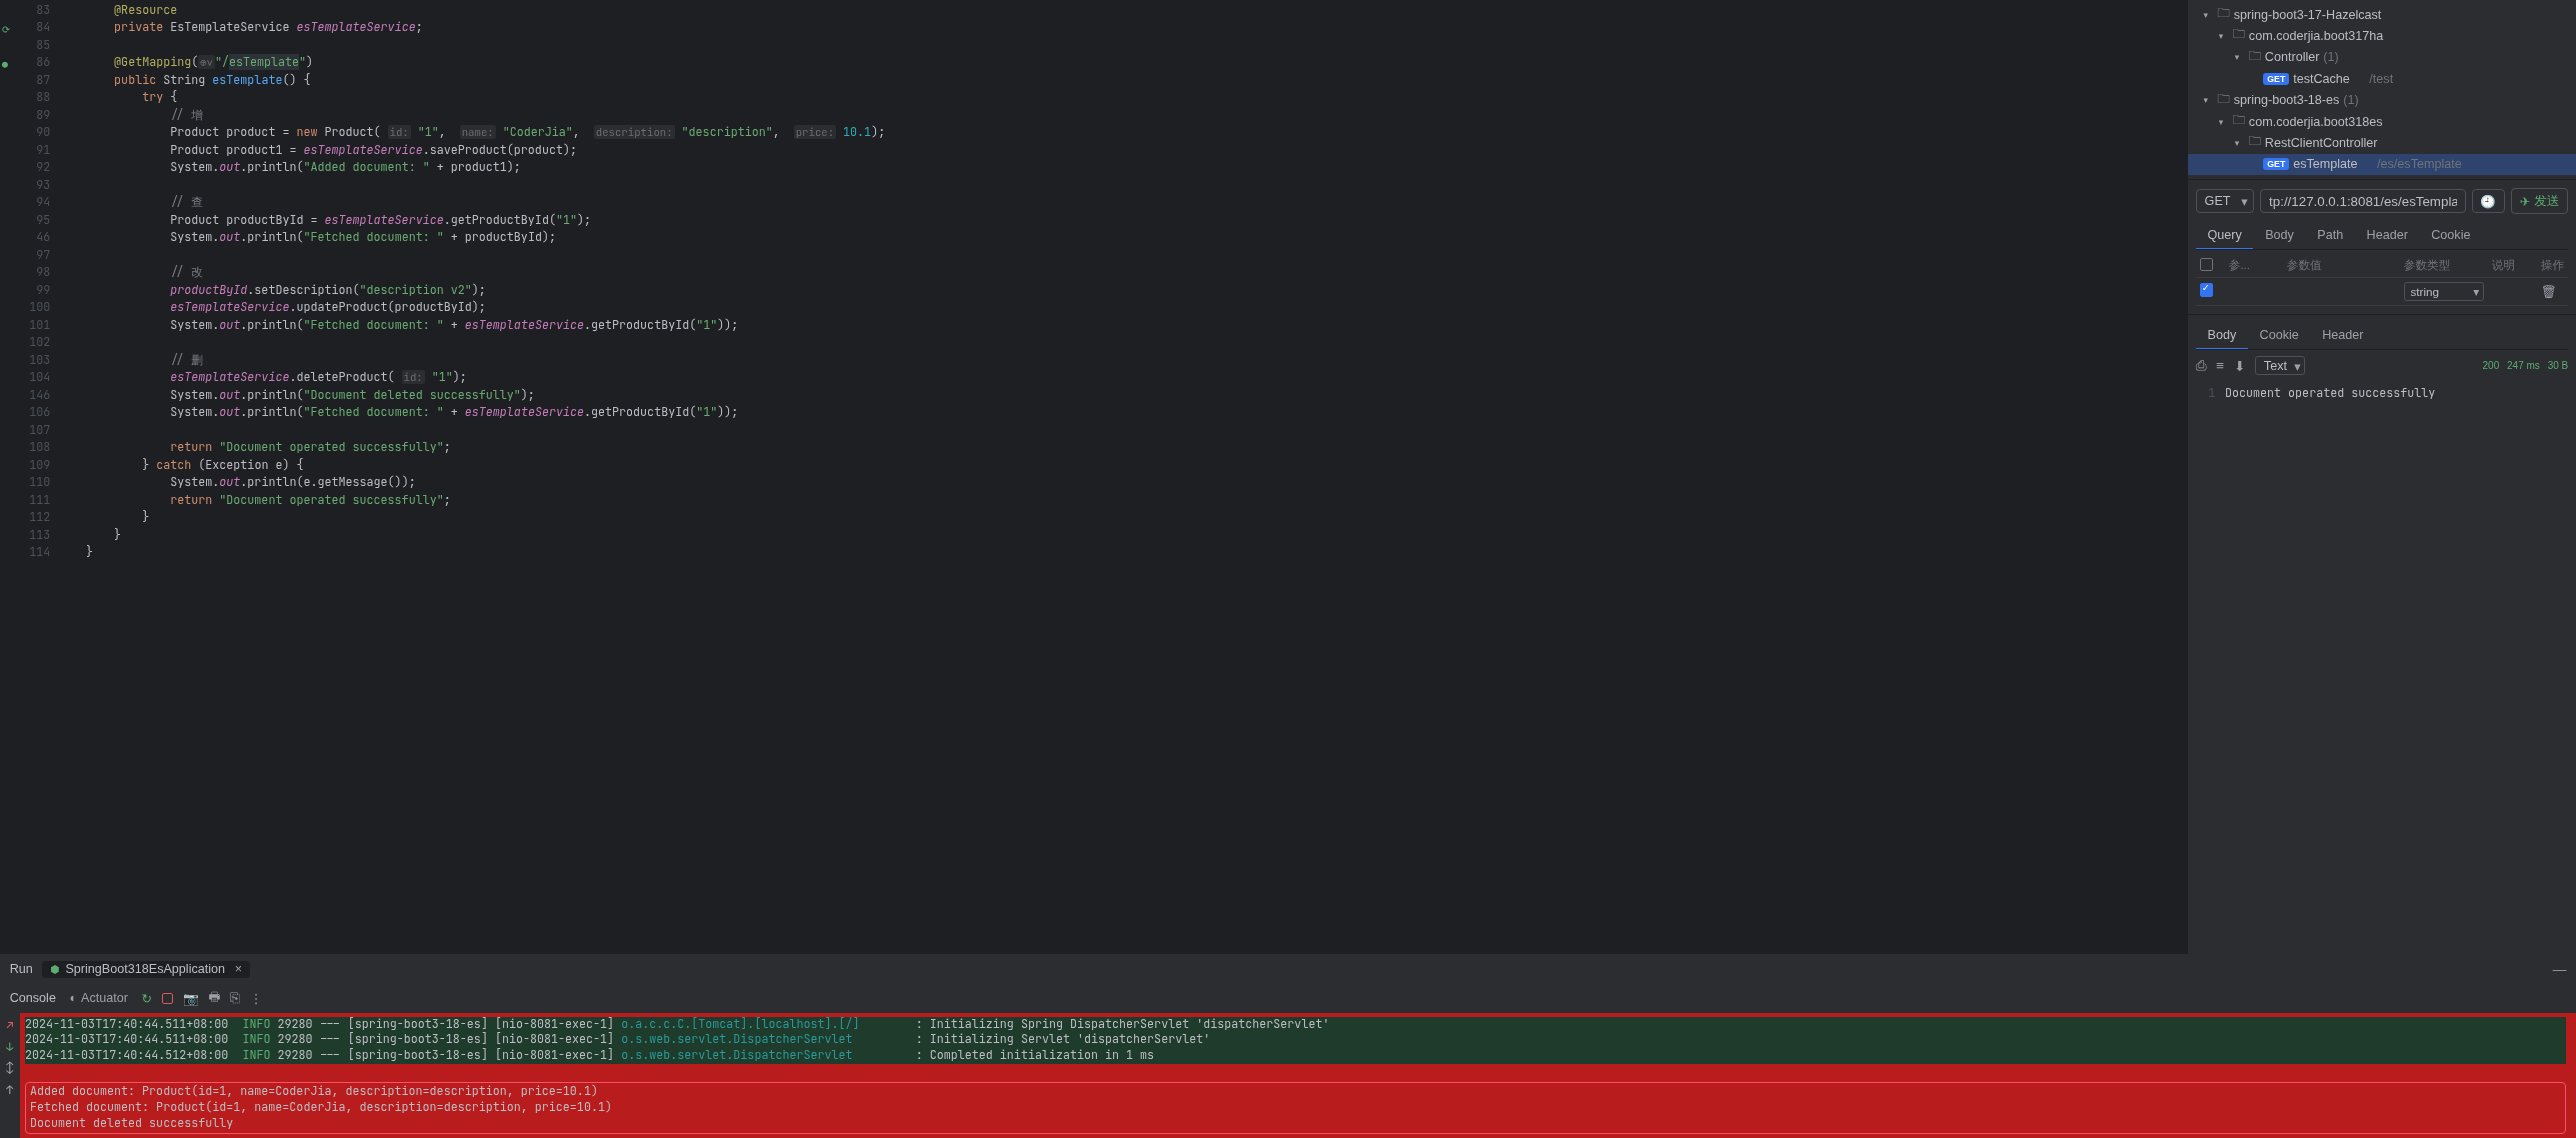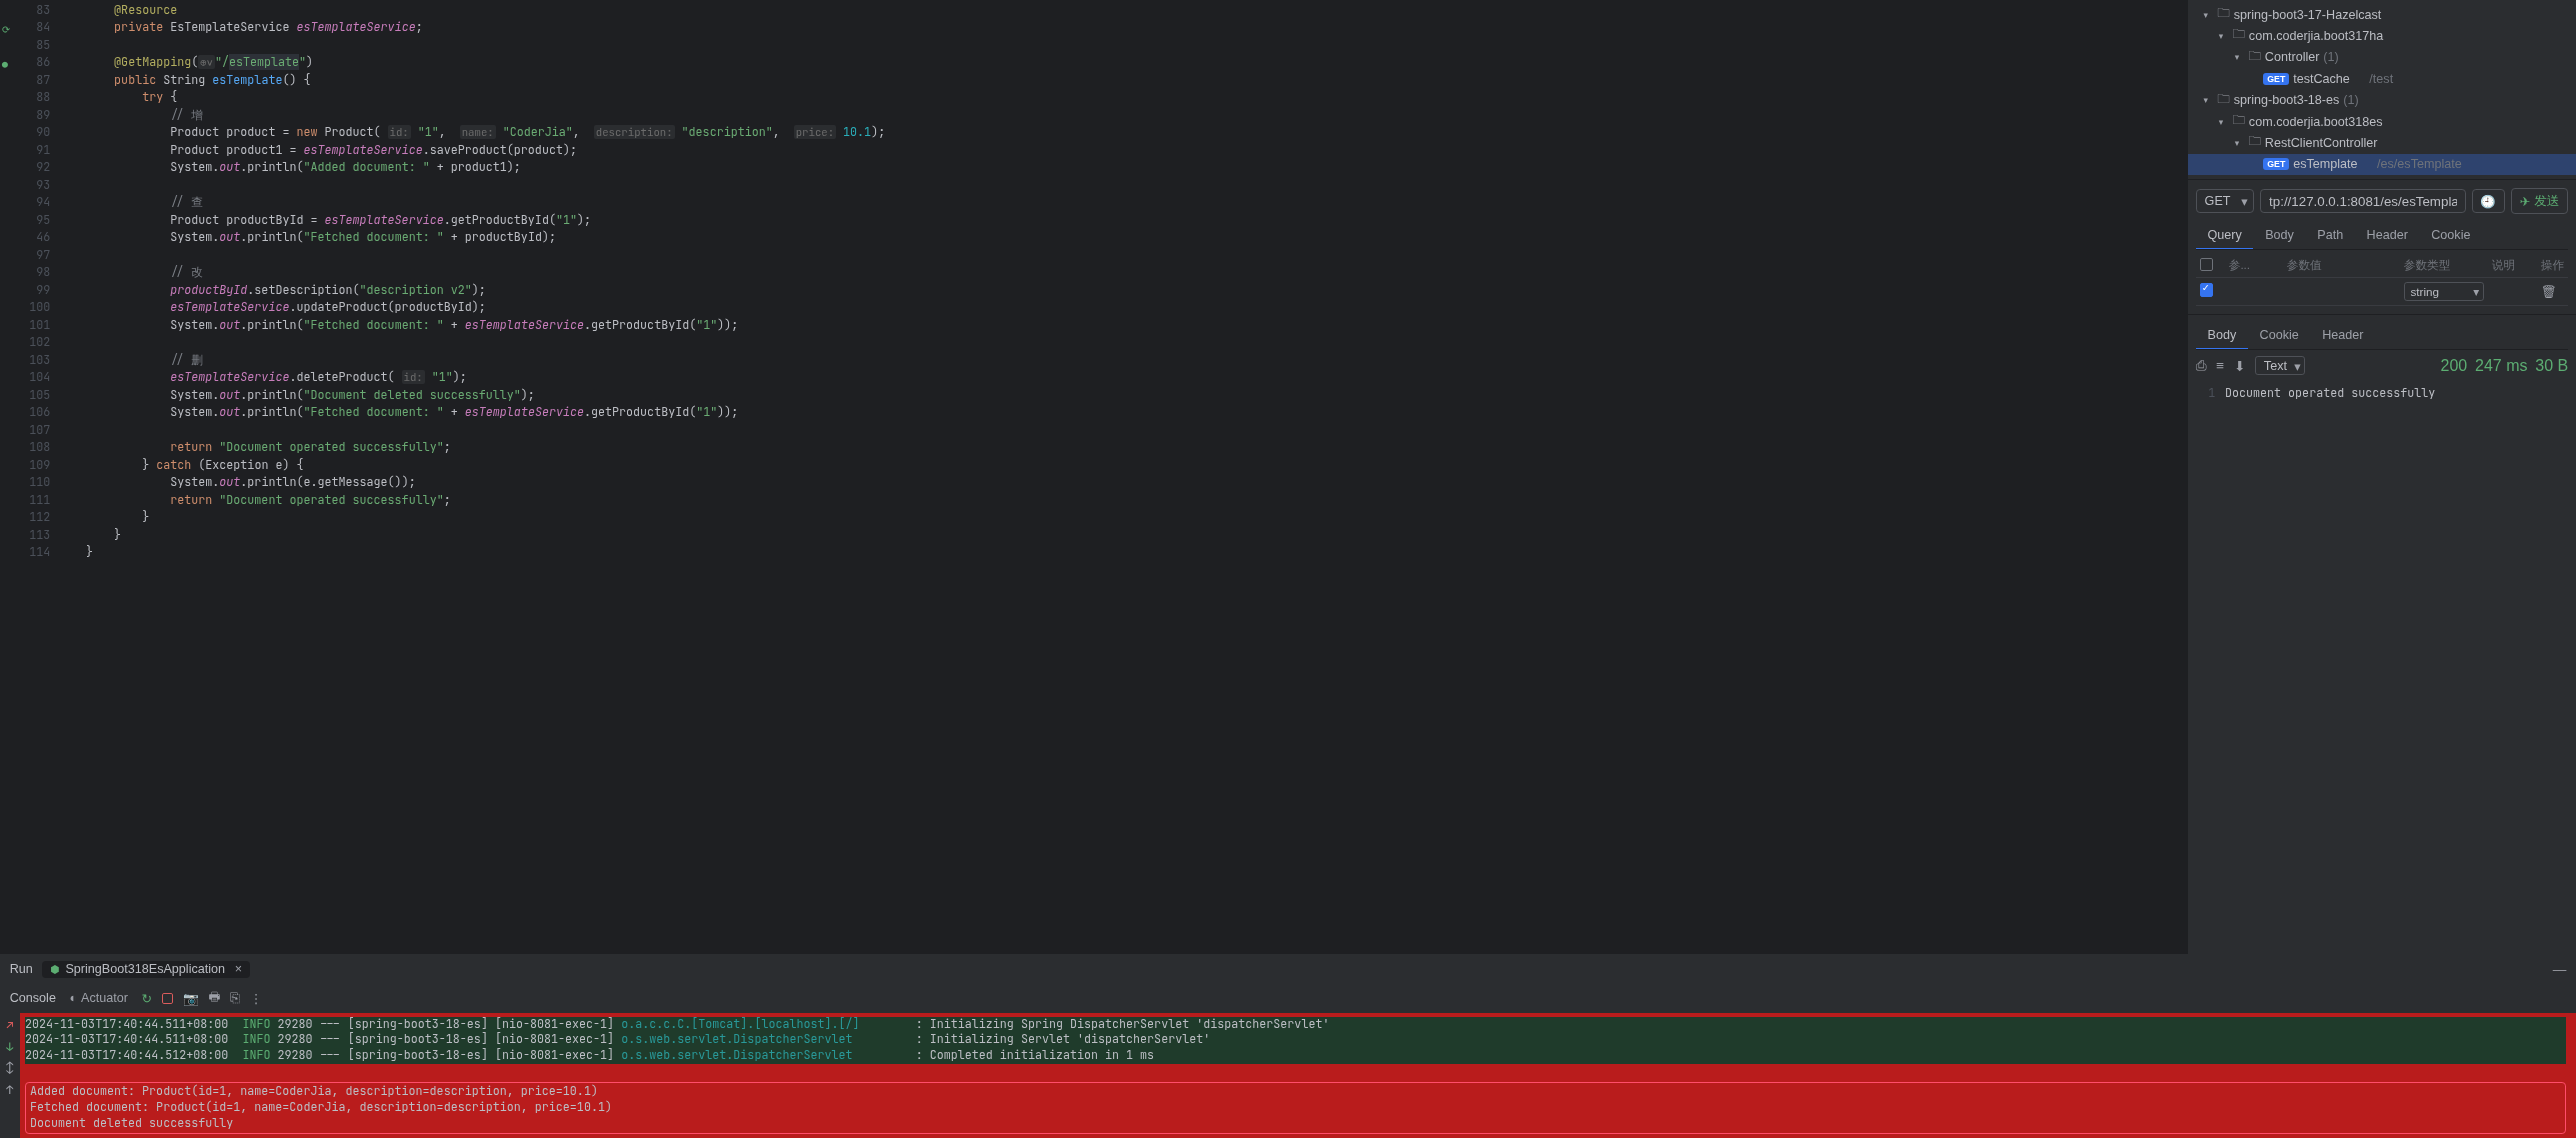--- a/index.html
+++ b/index.html
@@ -140,21 +140,21 @@
 .response-tabs { display: flex; border-bottom: 1px solid #1e1f22; }
 .response-toolbar { display: flex; align-items: center; gap: 9.7px; padding: 5.8px 0; }
 .toolbar-icon { color: #9da0a8; cursor: pointer; font-size: 13.6px; }
 .resp-format {
   border: 1px solid #4e5157;
   padding: 1.9px 17.5px 1.9px 7.8px;
   border-radius: 2.9px;
   position: relative;
 }
 .resp-format::after { content: '▾'; position: absolute; right: 3.9px; color: #9da0a8; }
-.resp-status { margin-left: auto; display: flex; gap: 7.8px; font-size: 16px; }
+.resp-status { margin-left: auto; display: flex; gap: 7.8px; font-size: 10px; }
 .status-200 { color: #5cad72; }
 .status-time { color: #5cad72; }
 .status-size { color: #5cad72; }
 .response-body {
   font-family: 'JetBrains Mono', Consolas, monospace;
   font-size: 11.7px;
   padding: 3.9px 0;
   display: flex;
 }
 .resp-linenum { color: #4b5059; width: 19.5px; text-align: right; margin-right: 9.7px; }
@@ -259,21 +259,21 @@
           <div class="gutter-line">95</div>
           <div class="gutter-line">46</div>
           <div class="gutter-line">97</div>
           <div class="gutter-line">98</div>
           <div class="gutter-line">99</div>
           <div class="gutter-line">100</div>
           <div class="gutter-line">101</div>
           <div class="gutter-line">102</div>
           <div class="gutter-line">103</div>
           <div class="gutter-line">104</div>
-          <div class="gutter-line">105</div>
+          <div class="gutter-line">146</div>
           <div class="gutter-line">106</div>
           <div class="gutter-line">107</div>
           <div class="gutter-line">108</div>
           <div class="gutter-line">109</div>
           <div class="gutter-line">110</div>
           <div class="gutter-line">111</div>
           <div class="gutter-line">112</div>
           <div class="gutter-line">113</div>
           <div class="gutter-line">114</div>
         </div>

